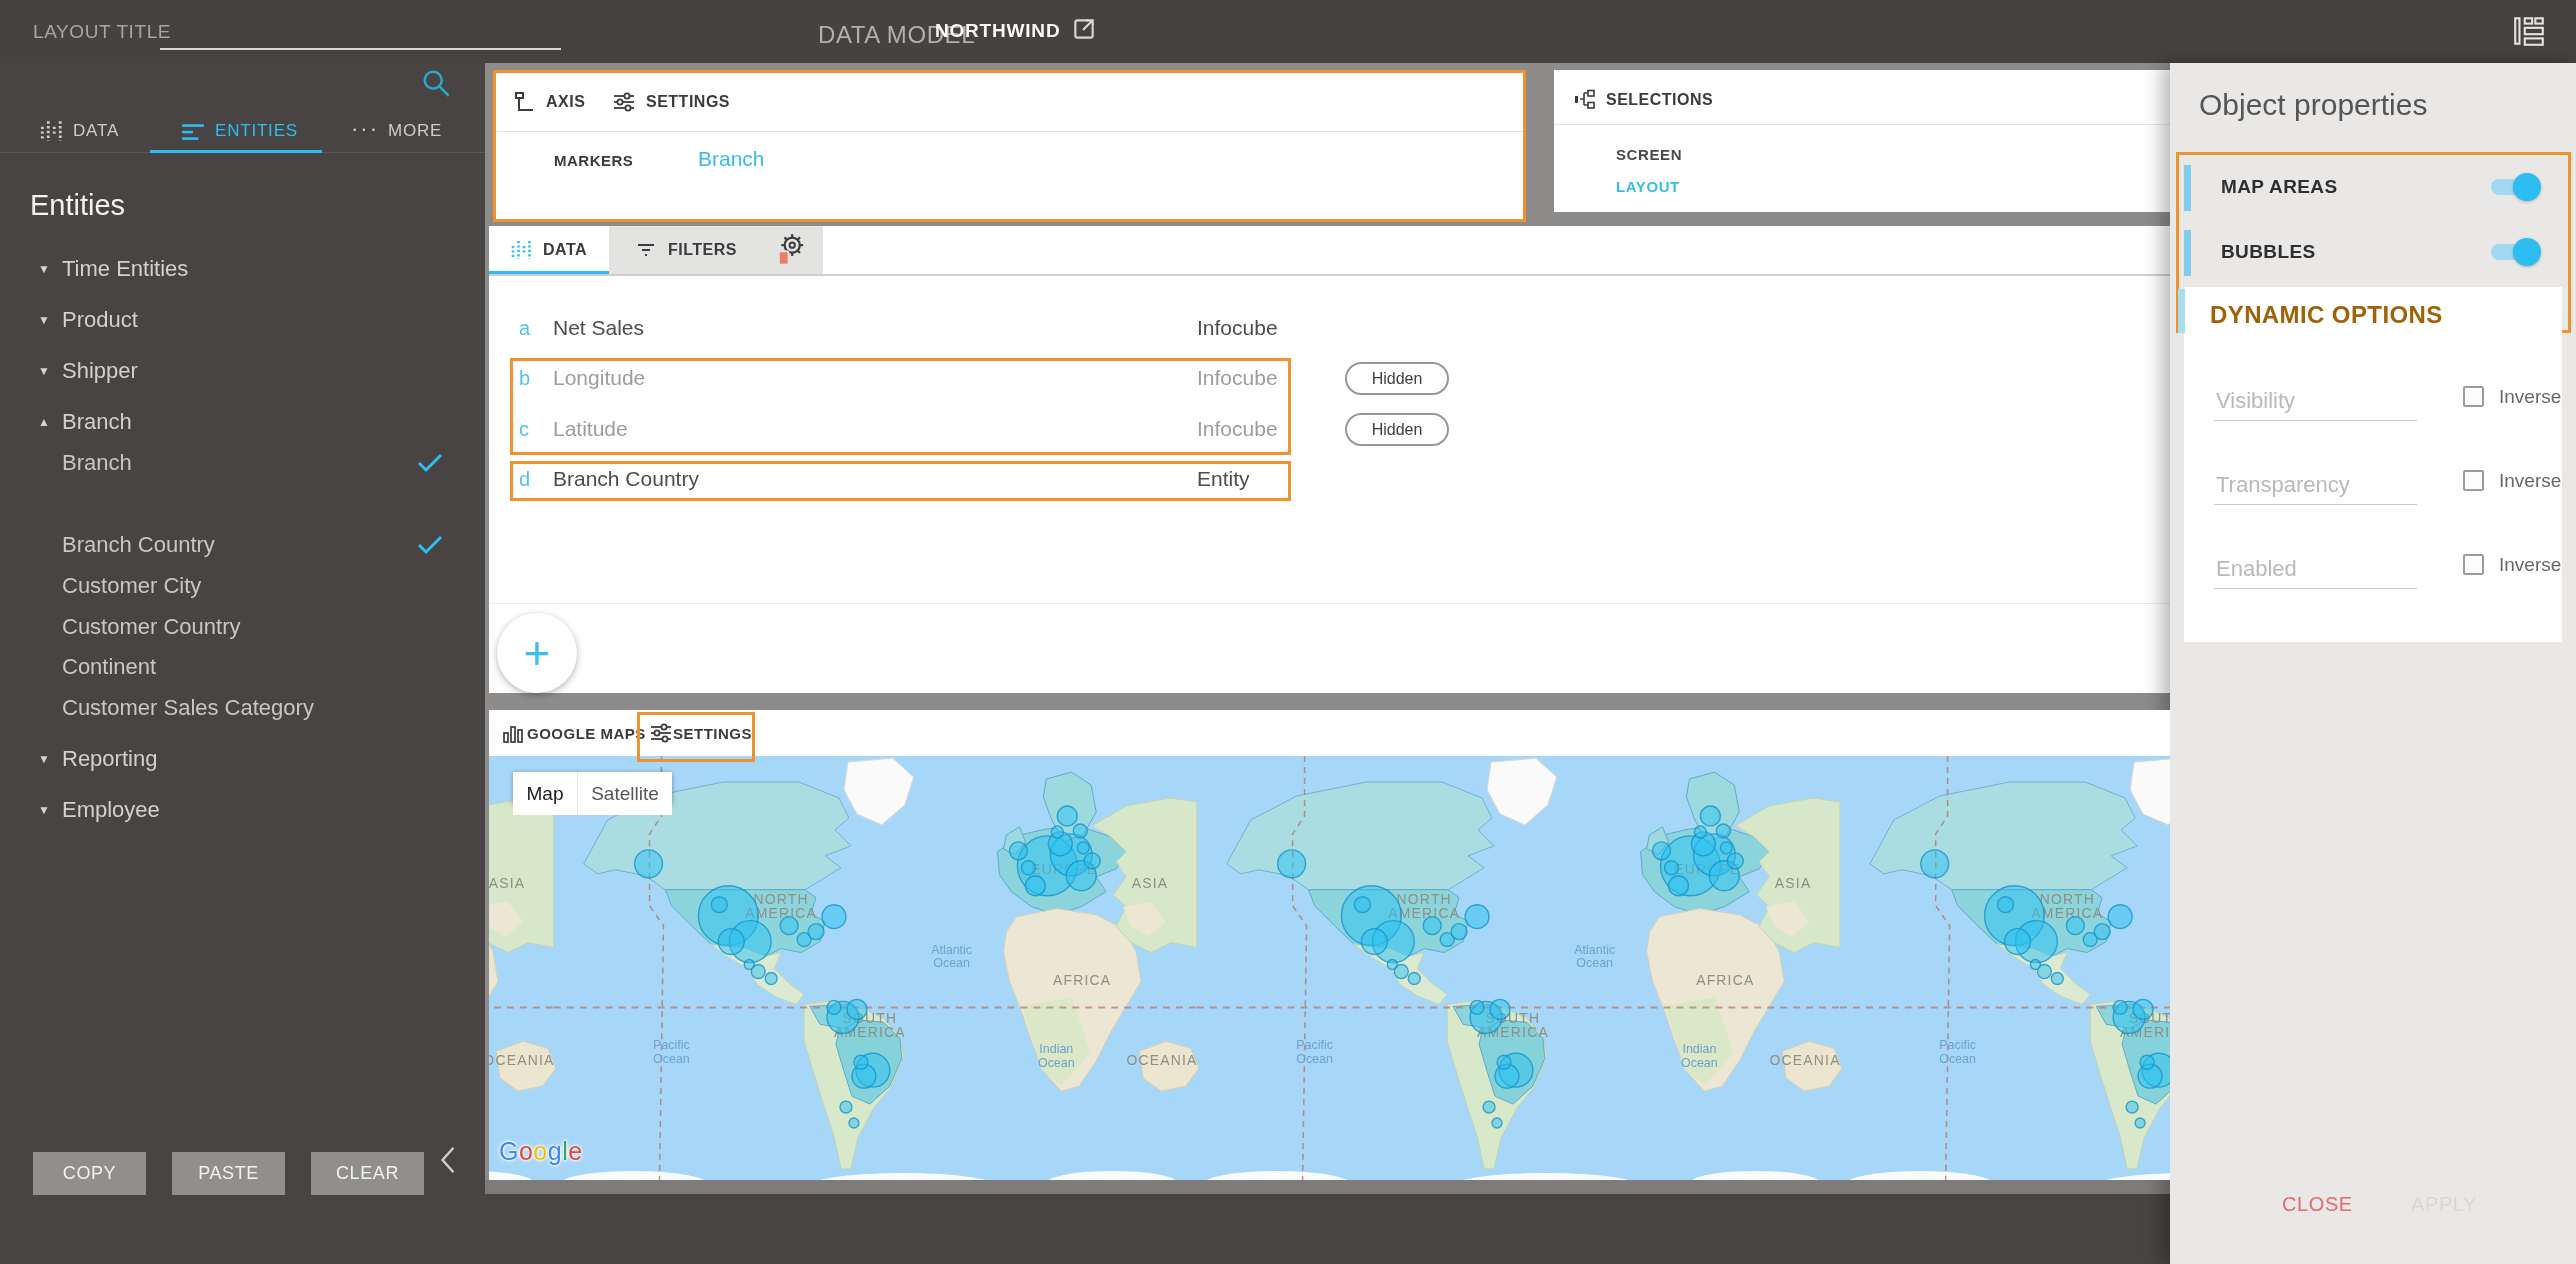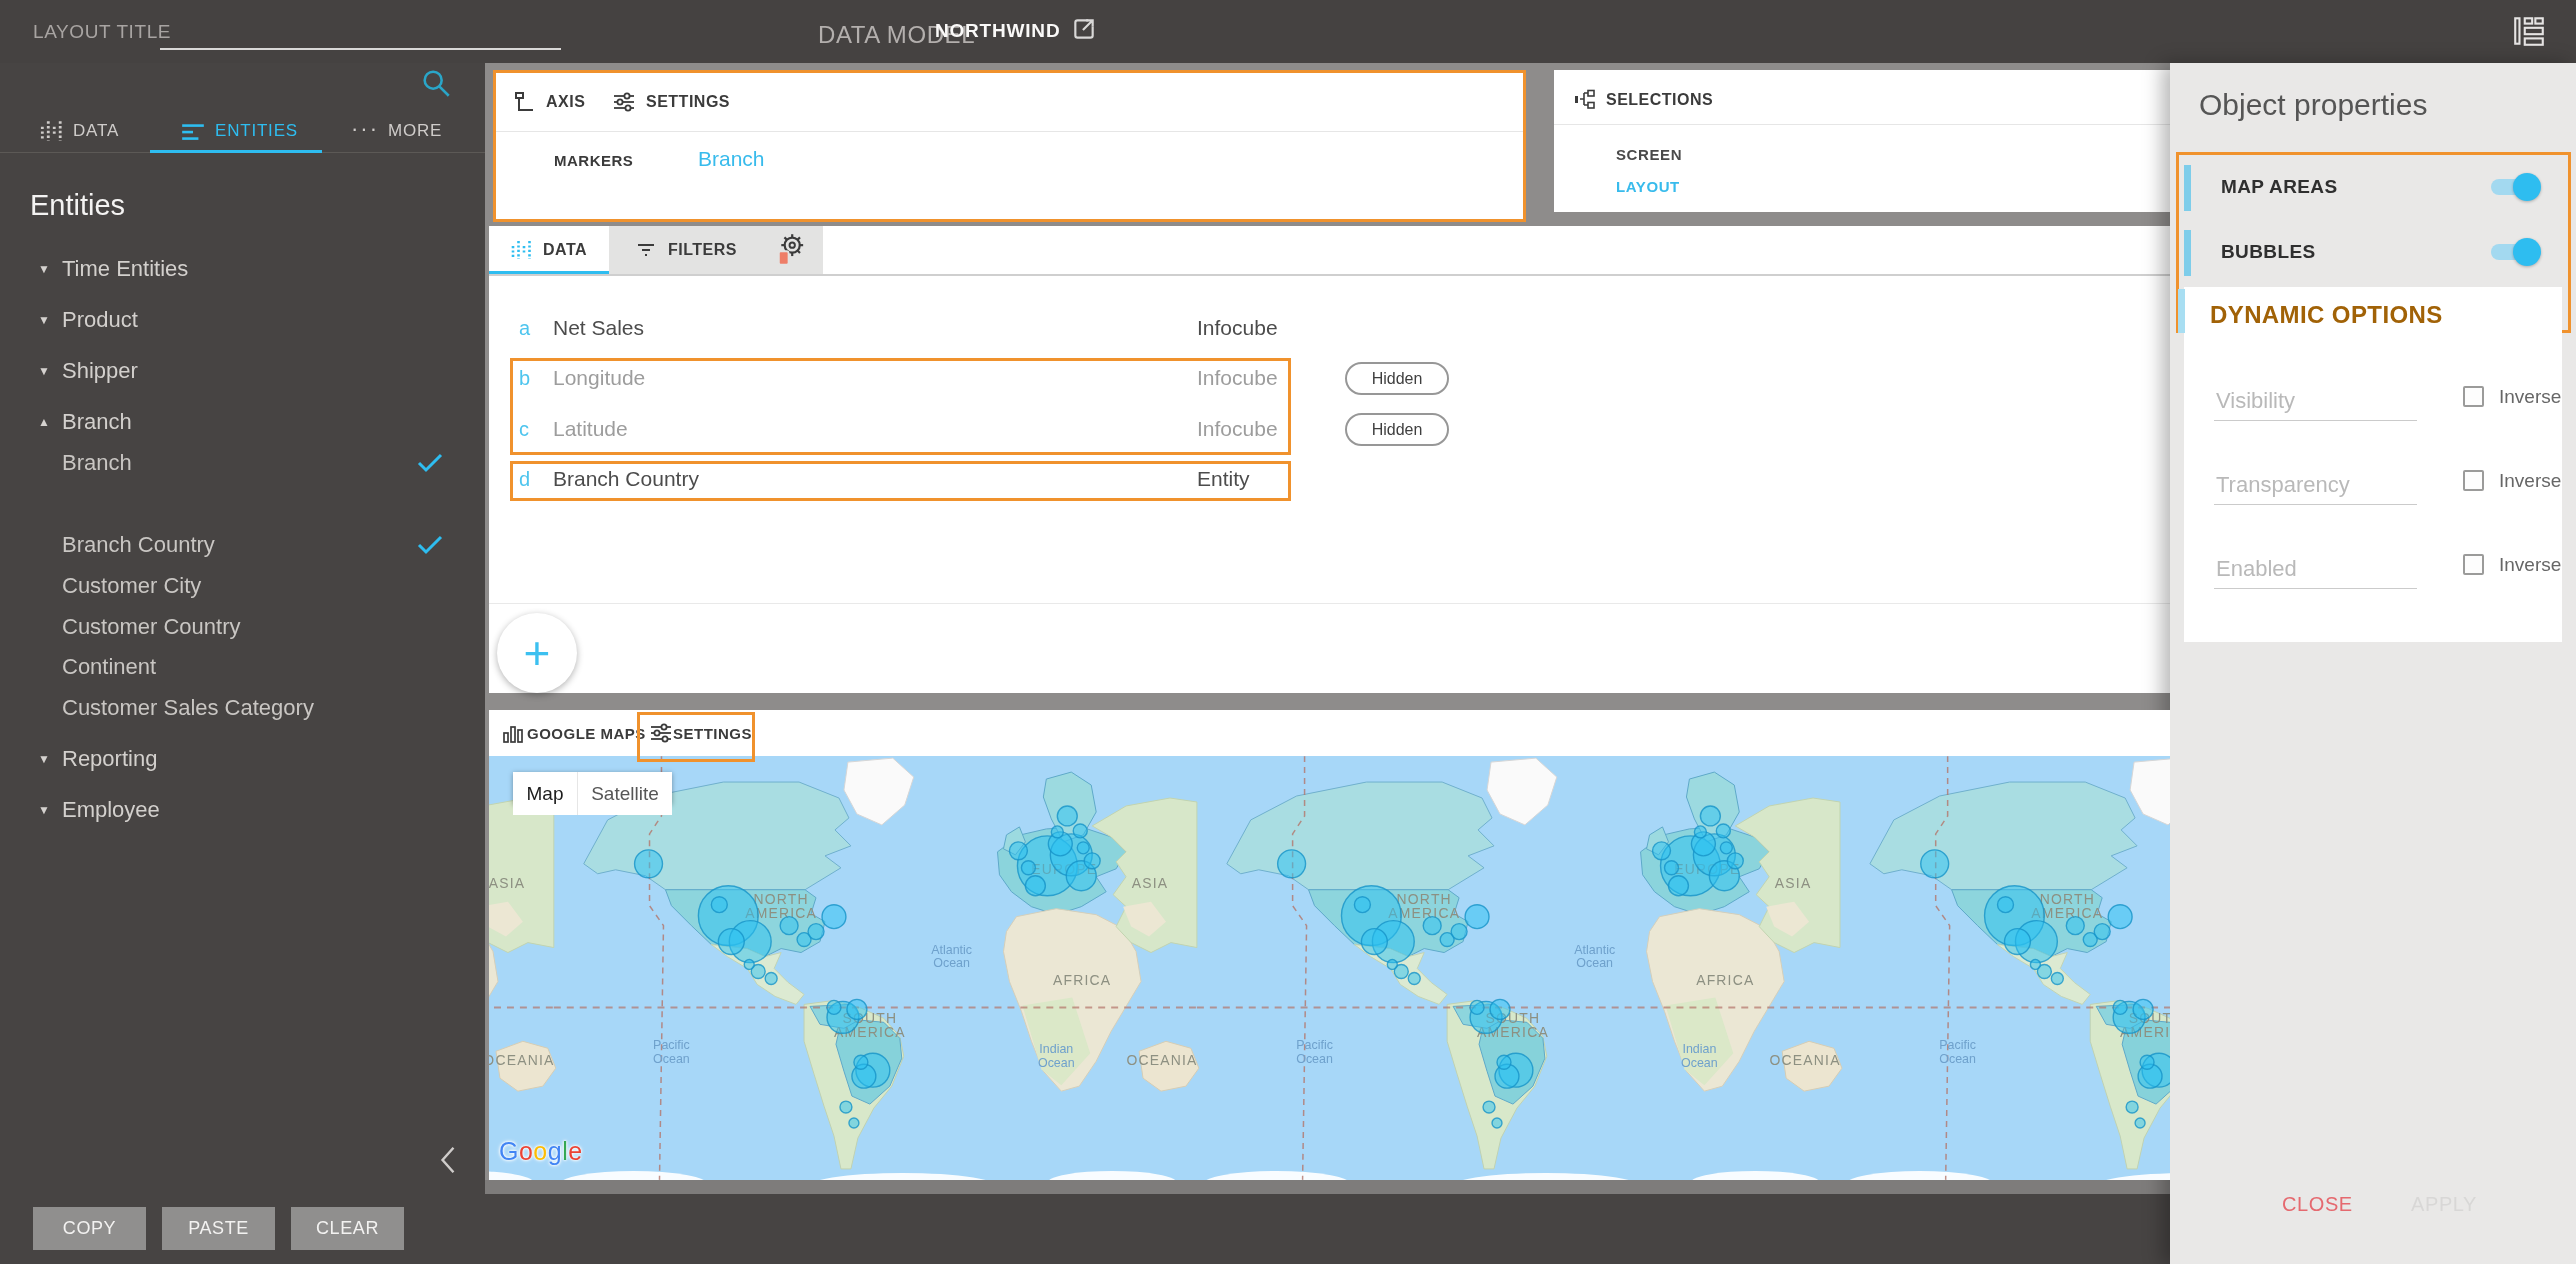--- a/index.html
+++ b/index.html
@@ -30,21 +30,21 @@
   #tabline{position:absolute;left:0;top:89px;width:485px;height:1px;background:#5c5956}
   #tabline-active{position:absolute;left:150px;top:87px;width:172px;height:3px;background:#2ebdf0}
   #sb-heading{position:absolute;left:30px;top:126px;font-size:29px;color:#f4f3f2}
   #entities-tree{position:absolute;left:0;top:0;width:485px;height:1202px}
   .tree-row{position:absolute;left:0;width:461px;height:40px;display:flex;align-items:center;cursor:pointer}
   .tree-tri{width:24px;margin-left:38px;font-size:12px;color:#d5d2cf}
   .tree-glabel{font-size:22px;color:#d3d0cd}
   .tree-ilabel{font-size:22px;color:#c9c6c3;margin-left:62px}
   .tree-check{position:absolute;left:417px;top:10px}
   #collapse-chevron{position:absolute;left:435px;top:1082px;cursor:pointer}
-  #sidebar-buttons{position:absolute;left:33px;top:1144px;display:flex;gap:16px}
+  #sidebar-buttons{position:absolute;left:33px;top:1089px;display:flex;gap:26px}
   .sb-btn{width:113px;height:43px;background:#908f8e;border:none;color:#f3f2f1;font-size:18px;
           letter-spacing:0.6px;font-family:"Liberation Sans",sans-serif;cursor:pointer}
 
   
   #center-bg{position:absolute;left:485px;top:63px;width:1685px;height:1117px;background:#8e8c8b}
   #h-strip{position:absolute;left:485px;top:1180px;width:1685px;height:14px;background:#7e7c7b}
 
   
   #axis-panel{position:absolute;left:493px;top:70px;width:1033px;height:152px;background:#fff;
               border:3px solid #f0922d;box-sizing:border-box}

